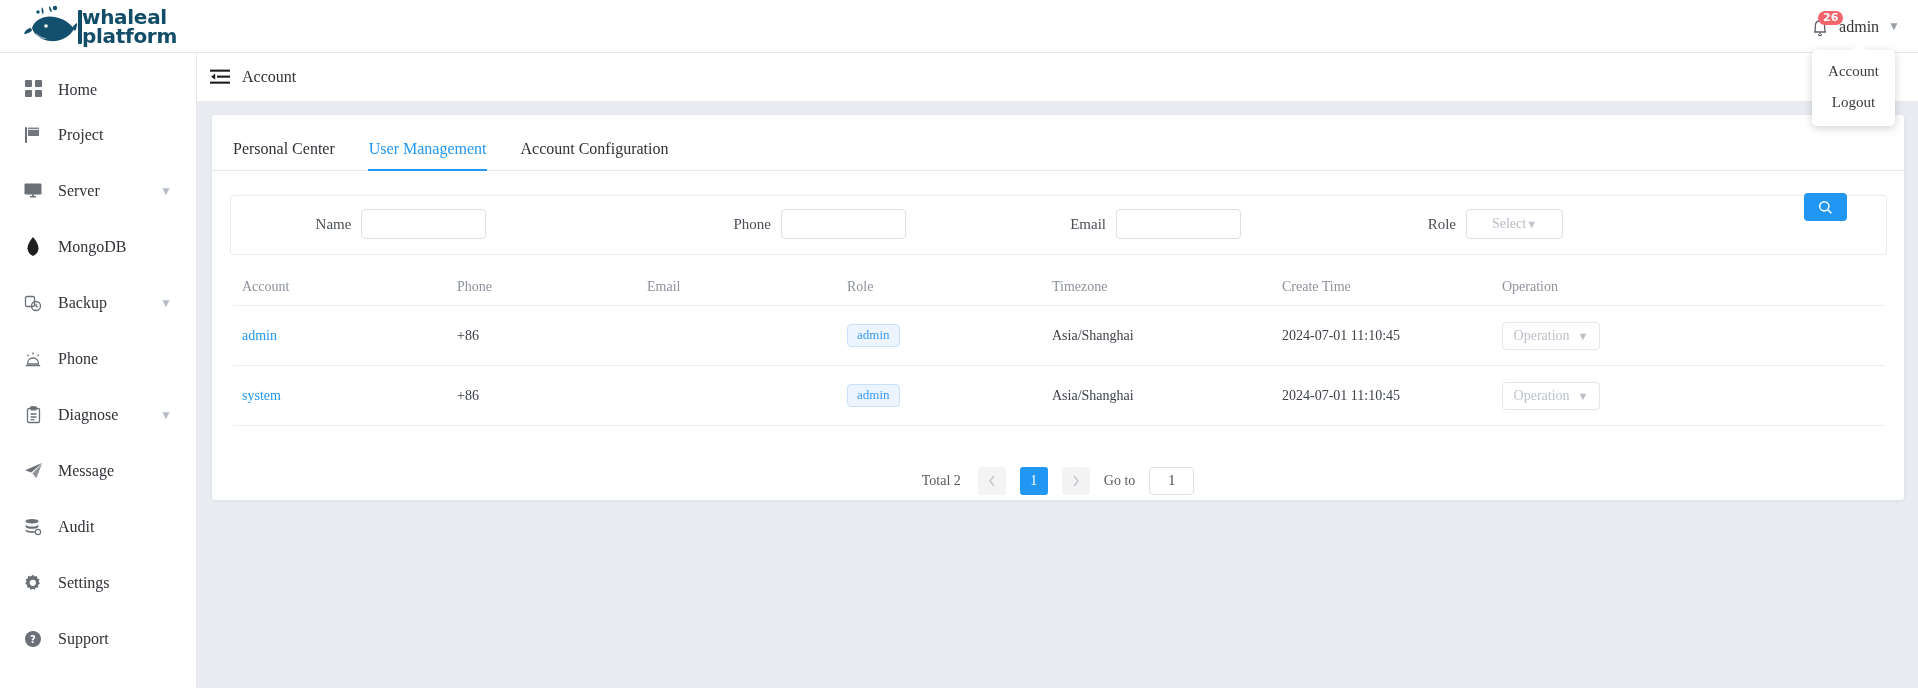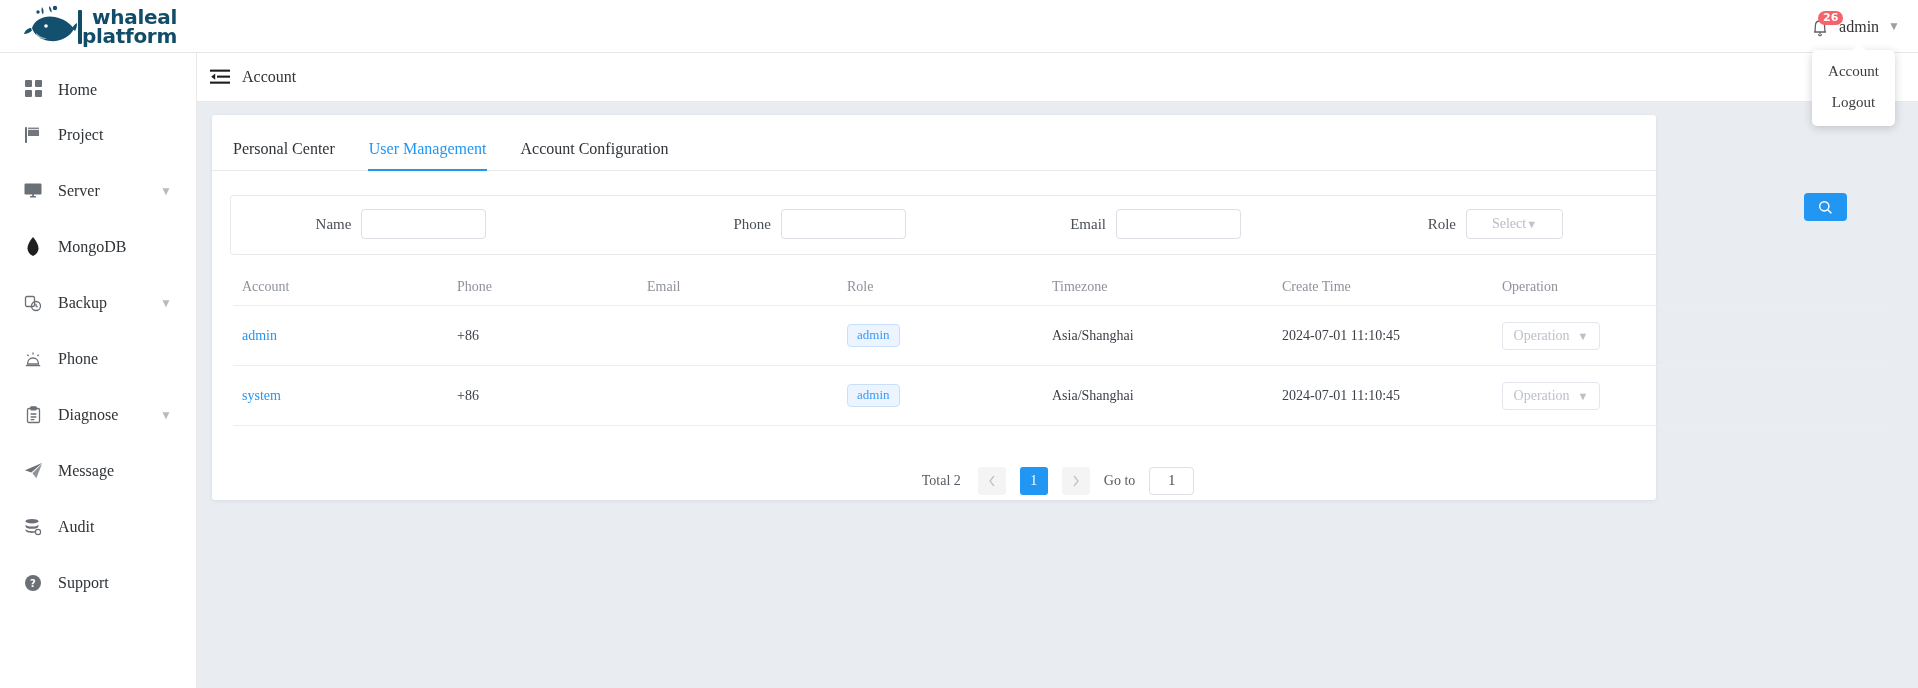--- a/index.html
+++ b/index.html
@@ -14,21 +14,21 @@
   
   .topbar {
     position: absolute; top: 0; left: 0;
     width: 1918px; height: 53px;
     background: #ffffff;
     border-bottom: 1px solid #e6e6e6;
     z-index: 30;
   }
   .logo-wrap {
     position: absolute; left: 22px; top: 0px;
-    height: 53px; display: flex; align-items: center; gap: 0; text-align: right;
+    height: 53px; display: flex; align-items: center; gap: 0;
   }
   .logo-mark { width: 56px; height: 46px; display: block; }
   .logo-divider {
     width: 4px; height: 34px; background: #114c68; border-radius: 1px;
   }
   .logo-text {
     font-family: "DejaVu Sans", sans-serif;
     font-weight: bold; color: #114c68;
     font-size: 20px; line-height: 19px; letter-spacing: -0.3px;
   }
@@ -109,21 +109,21 @@
   .breadcrumb { font-size: 16px; color: #2f3337; }
 
   
   .main {
     position: absolute; left: 197px; top: 102px;
     width: 1721px; height: 586px;
     background: #e9ecf1;
   }
   .card {
     position: absolute; left: 15px; top: 13px;
-    width: 1444px; height: 385px;
+    width: 1692px; height: 385px;
     background: #fff; border-radius: 3px;
     box-shadow: 0 1px 4px rgba(0,0,0,.07);
   }
 
   
   .tabs {
     display: flex; align-items: flex-end;
     padding-left: 21px; height: 56px;
     border-bottom: 1px solid #e8e8e8;
     margin: 0 0 0 0;
@@ -380,20 +380,29 @@
       <svg width="18" height="18" viewBox="0 0 18 18" fill="currentColor">
         <ellipse cx="8" cy="3.2" rx="6.4" ry="2.3"></ellipse>
         <path d="M1.6,6.2 C1.6,7.5 4.5,8.6 8,8.6 C11.5,8.6 14.4,7.5 14.4,6.2 L14.4,8.4 C14.4,9.7 11.5,10.8 8,10.8 C4.5,10.8 1.6,9.7 1.6,8.4 Z"></path>
         <path d="M1.6,10.8 C1.6,12.1 4.5,13.2 8,13.2 C9.2,13.2 10.3,13.1 11.2,12.9 L11.2,14.6 C10.3,14.8 9.2,14.9 8,14.9 C4.5,14.9 1.6,13.8 1.6,12.5 Z"></path>
         <circle cx="14" cy="14" r="2.6" fill="none" stroke="currentColor" stroke-width="1.2"></circle>
       </svg>
     </span>
     <span class="nav-label">Audit</span>
   </div>
 
+  <div class="nav-item">
+    <span class="nav-icon">
+      <svg width="18" height="18" viewBox="0 0 18 18" fill="currentColor">
+        <path d="M9,0.8 L10.6,2.6 L13,2 L13.4,4.4 L15.6,5.4 L14.6,7.6 L16,9.6 L14,11 L14.2,13.4 L11.8,13.6 L10.6,15.8 L8.6,14.7 L6.5,15.8 L5.4,13.6 L3,13.4 L3.2,11 L1.2,9.6 L2.6,7.6 L1.6,5.4 L3.8,4.4 L4.2,2 L6.6,2.6 Z"></path>
+        <circle cx="8.8" cy="8.8" r="3.1" fill="#fff"></circle>
+      </svg>
+    </span>
+    <span class="nav-label">Settings</span>
+  </div>
 
   <div class="nav-item">
     <span class="nav-icon">
       <svg width="18" height="18" viewBox="0 0 18 18">
         <circle cx="9" cy="9" r="8" fill="currentColor"></circle>
         <text x="9" y="13" font-family="DejaVu Sans, sans-serif" font-size="10" font-weight="bold" fill="#ffffff" text-anchor="middle">?</text>
       </svg>
     </span>
     <span class="nav-label">Support</span>
   </div>

